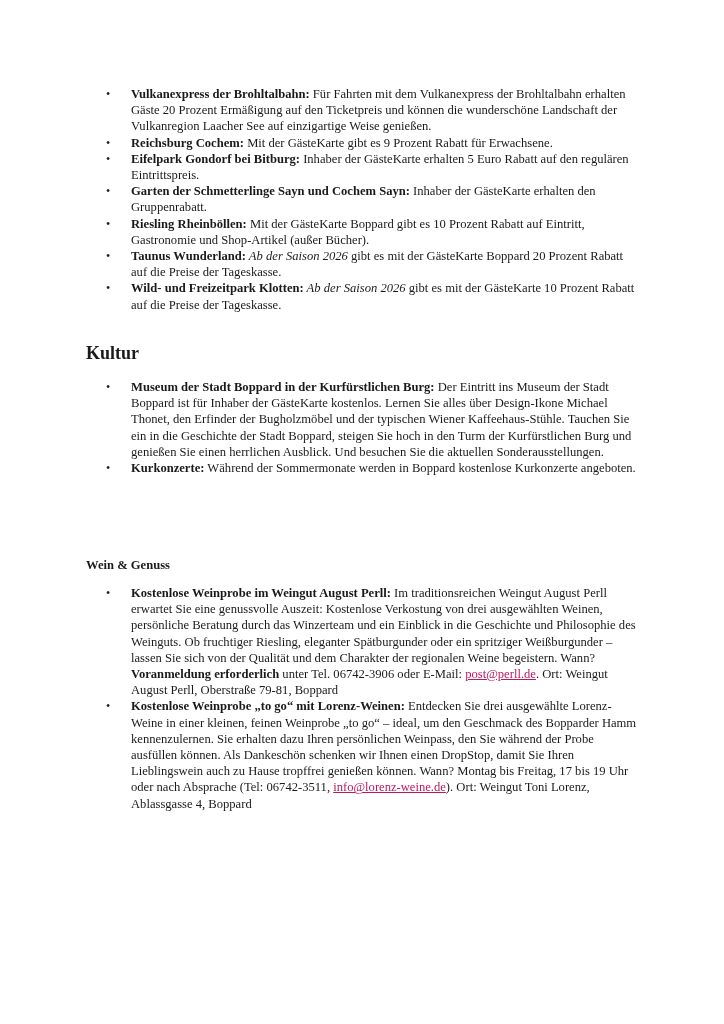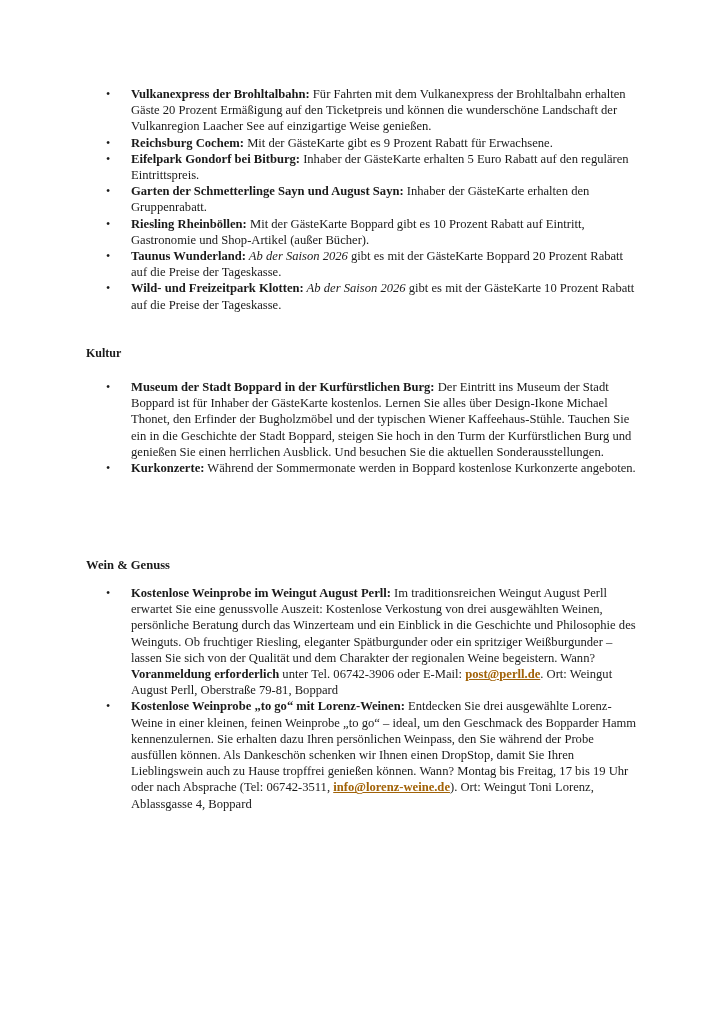--- a/index.html
+++ b/index.html
@@ -45,23 +45,22 @@
     }
     b { font-weight: bold; margin-top: 23px; }
     i { font-style: italic; }
     .heading {
       position: absolute;
       left: 86px;
       font-weight: bold;
       margin: 0;
     }
     a.link {
-      color: #a16207;
+      color: #be185d;
       text-decoration: underline;
-      font-weight: bold;
     }
     #list1 { top: 86px; }
     #heading-kultur { top: 345px; }
     #list2 { top: 379px; }
     #heading-wein { top: 557px; }
     #list3 { top: 585px; }
   </style>
 </head>
 <body>
 
@@ -75,37 +74,37 @@
     <li>
       <span class="bullet">•</span>
       <b>Reichsburg Cochem:</b><span> Mit der GästeKarte gibt es 9 Prozent Rabatt für Erwachsene.</span>
     </li>
     <li>
       <span class="bullet">•</span>
       <b>Eifelpark Gondorf bei Bitburg:</b><span> Inhaber der GästeKarte erhalten 5 Euro Rabatt auf den regulären Eintrittspreis.</span>
     </li>
     <li>
       <span class="bullet">•</span>
-      <b>Garten der Schmetterlinge Sayn und August Sayn:</b><span> Inhaber der GästeKarte erhalten den Gruppenrabatt.</span>
+      <b>Garten der Schmetterlinge Sayn und Cochem Sayn:</b><span> Inhaber der GästeKarte erhalten den Gruppenrabatt.</span>
     </li>
     <li>
       <span class="bullet">•</span>
       <b>Riesling Rheinböllen:</b><span> Mit der GästeKarte Boppard gibt es 10 Prozent Rabatt auf Eintritt, Gastronomie und Shop-Artikel (außer Bücher).</span>
     </li>
     <li>
       <span class="bullet">•</span>
       <b>Taunus Wunderland:</b><i> Ab der Saison 2026</i><span> gibt es mit der GästeKarte Boppard 20 Prozent Rabatt auf die Preise der Tageskasse.</span>
     </li>
     <li>
       <span class="bullet">•</span>
       <b>Wild- und Freizeitpark Klotten:</b><i> Ab der Saison 2026</i><span> gibt es mit der GästeKarte 10 Prozent Rabatt auf die Preise der Tageskasse.</span>
     </li>
   </ul>
 
-  <h2 class="heading" id="heading-kultur" style="font-size:12px;line-height:16.2px;">Kultur</h2>
+  <h2 class="heading" id="heading-kultur" style="font-size:18px;line-height:16.2px;">Kultur</h2>
   <ul class="list" id="list2">
     <li>
       <span class="bullet">•</span>
       <b>Museum der Stadt Boppard in der Kurfürstlichen Burg:</b><span> Der Eintritt ins Museum der Stadt Boppard ist für Inhaber der GästeKarte kostenlos. Lernen Sie alles über Design-Ikone Michael Thonet, den Erfinder der Bugholzmöbel und der typischen Wiener Kaffeehaus-Stühle. Tauchen Sie ein in die Geschichte der Stadt Boppard, steigen Sie hoch in den Turm der Kurfürstlichen Burg und genießen Sie einen herrlichen Ausblick. Und besuchen Sie die aktuellen Sonderausstellungen.</span>
     </li>
     <li>
       <span class="bullet">•</span>
       <b>Kurkonzerte:</b><span> Während der Sommermonate werden in Boppard kostenlose Kurkonzerte angeboten.</span>
     </li>
   </ul>

